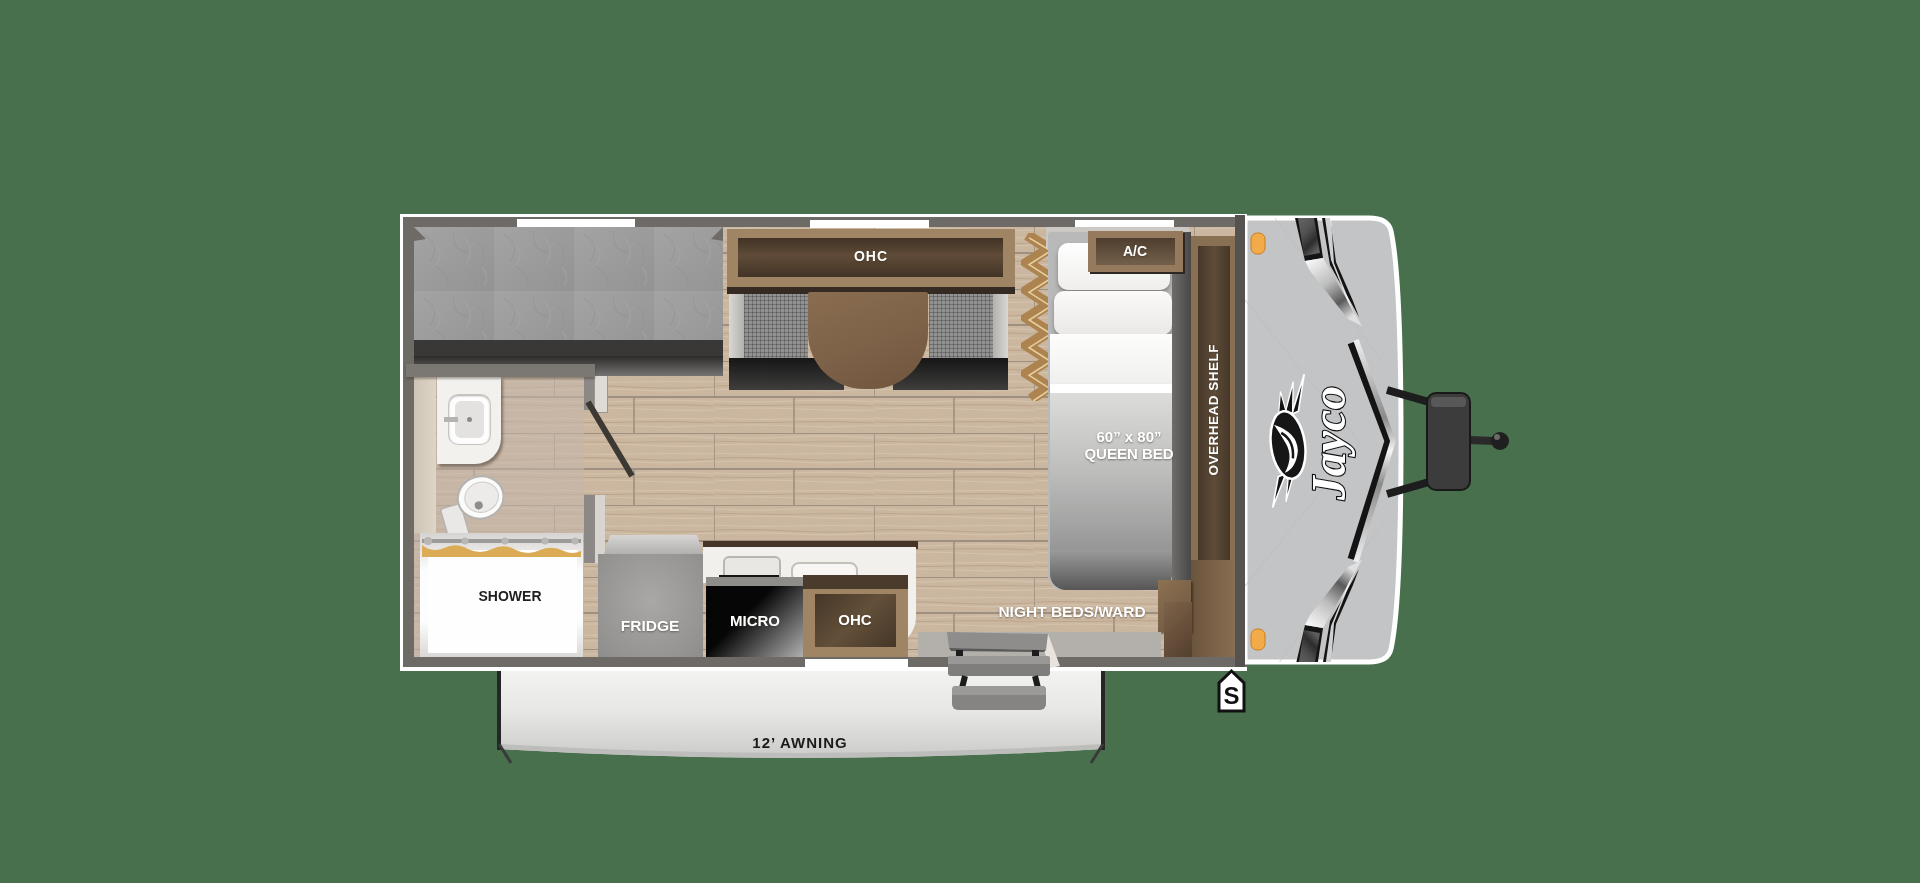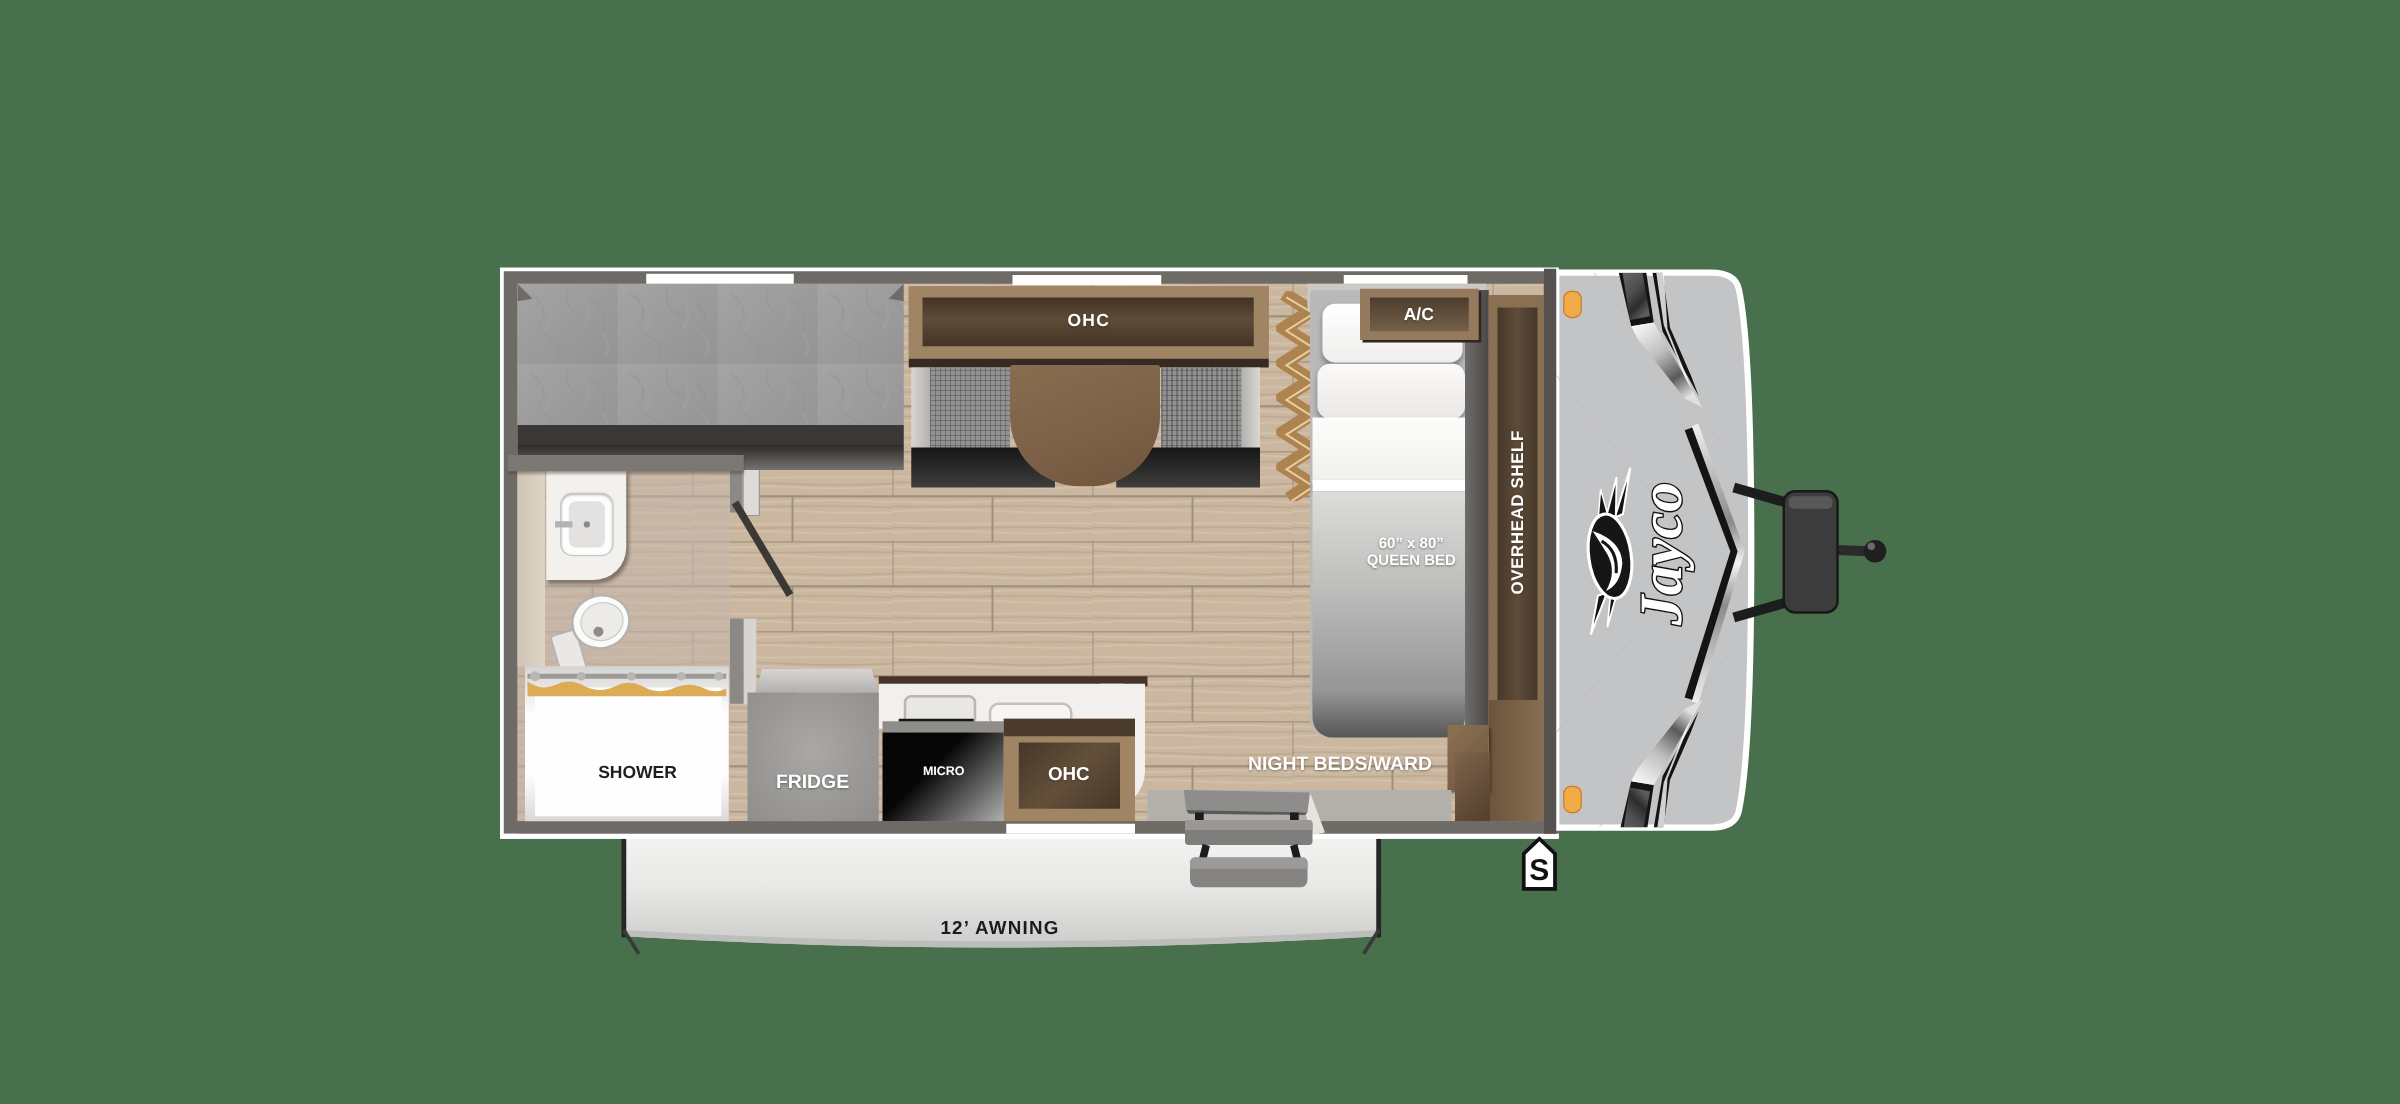--- a/index.html
+++ b/index.html
@@ -83,21 +83,21 @@
 <svg class="abs" style="left:420px;top:533px;" width="163" height="24" viewBox="0 0 163 24">
 <line x1="2" y1="8" x2="161" y2="8" stroke="#9d9b98" stroke-width="4"></line>
 <circle cx="8" cy="8" r="4" fill="#b9b7b4"></circle>
       <circle cx="45" cy="8" r="3.5" fill="#b9b7b4"></circle>
 <circle cx="85" cy="8" r="3.5" fill="#b9b7b4"></circle>
       <circle cx="125" cy="8" r="3.5" fill="#b9b7b4"></circle>
 <circle cx="155" cy="8" r="3.5" fill="#b9b7b4"></circle>
 <path d="M2,12 q10,8 22,3 q12,-6 24,1 q12,6 24,0 q12,-6 24,1 q12,6 24,0 q12,-5 24,1 q8,4 17,0 l0,8 q-80,6 -159,0 Z" fill="#dcab55"></path>
 </svg>
 
-<div class="lbl" style="left:440px;top:588px;width:140px;font-size:14px;color:#1f1f1f;text-shadow:none;margin-top:21px;">SHOWER</div>
+<div class="lbl" style="left:440px;top:588px;width:140px;font-size:14px;color:#1f1f1f;text-shadow:none;">SHOWER</div>
 
 <svg class="abs" style="left:414px;top:227px;" width="309" height="113" viewBox="0 0 309 113">
 <rect width="309" height="113" fill="#9b9a9a"></rect>
 <rect width="309" height="113" fill="url(#bunktx)"></rect>
 <defs>
 <linearGradient id="bunkg" x1="0" y1="0" x2="1" y2="1">
 <stop offset="0" stop-color="#a5a4a4"></stop>
           <stop offset="1" stop-color="#949394"></stop>
 </linearGradient>
 <pattern id="bunktx" width="80" height="64" patternUnits="userSpaceOnUse">
@@ -146,21 +146,21 @@
 <div class="abs" style="left:1058px;top:243px;width:112px;height:47px;background:linear-gradient(180deg,#ffffff,#efeeec);border-radius:10px;box-shadow:0 3px 4px rgba(100,100,100,0.65);"></div>
 <div class="abs" style="left:1054px;top:291px;width:118px;height:44px;background:linear-gradient(180deg,#fbfaf9,#e9e8e6);border-radius:10px;box-shadow:0 3px 4px rgba(100,100,100,0.6);"></div>
 
 <div class="abs" style="left:1050px;top:334px;width:122px;height:52px;background:linear-gradient(180deg,#fdfdfc,#efefed);"></div>
 <div class="abs" style="left:1050px;top:384px;width:122px;height:9px;background:#ffffff;box-shadow:0 2px 3px rgba(110,110,110,0.7);"></div>
 
 <div class="abs" style="left:1050px;top:393px;width:122px;height:169px;background:linear-gradient(180deg,#dcdcdb,#bebebd 45%,#a3a3a3 78%,#909090);"></div>
 
 <div class="abs" style="left:1050px;top:550px;width:122px;height:40px;background:linear-gradient(180deg,#9a9a9a,#565656);border-radius:0 0 16px 16px;"></div>
 
-<div class="lbl" style="left:1029px;top:428px;width:200px;font-size:12px;">60” x 80”<br>QUEEN BED</div>
+<div class="lbl" style="left:1029px;top:428px;width:200px;font-size:15px;">60” x 80”<br>QUEEN BED</div>
 
 <div class="abs" style="left:1088px;top:231px;width:95px;height:41px;background:#967a5d;box-shadow:2px 2px 0 #2e2620;"></div>
 <div class="abs" style="left:1096px;top:238px;width:79px;height:27px;background:linear-gradient(180deg,#4e3d2e,#74604a);"></div>
 
 <div class="lbl" style="left:1035px;top:243px;width:200px;font-size:14px;">A/C</div>
 
 <div class="abs" style="left:1191px;top:236px;width:47px;height:357px;background:#8a7053;"></div>
 <div class="abs" style="left:1198px;top:246px;width:32px;height:337px;background:linear-gradient(90deg,#46372a,#5e4c38 50%,#46372a);"></div>
 
 <div class="lbl" style="left:1114px;top:402px;width:200px;font-size:13.5px;transform:rotate(-90deg);letter-spacing:0.5px;">OVERHEAD SHELF</div>
@@ -185,21 +185,21 @@
 <div class="abs" style="left:719px;top:575px;width:60px;height:8px;background:#141414;"></div>
 
 <div class="abs" style="left:604px;top:535px;width:99px;height:19px;background:linear-gradient(180deg,#d6d5d4,#b2b1b0);clip-path:polygon(6% 0,94% 0,100% 100%,0 100%);"></div>
 <div class="abs" style="left:598px;top:554px;width:105px;height:104px;background:radial-gradient(ellipse at 50% 45%,#a9a8a7,#8e8d8c);"></div>
 
 <div class="lbl" style="left:550px;top:617px;width:200px;font-size:15.5px;text-align:center;">FRIDGE</div>
 
 <div class="abs" style="left:706px;top:577px;width:97px;height:9px;background:#8f8d8a;"></div>
 <div class="abs" style="left:706px;top:586px;width:97px;height:71px;background:linear-gradient(135deg,#060606 40%,#e8e8e8 120%);"></div>
 
-<div class="lbl" style="left:655px;top:612px;width:200px;font-size:10px;">MICRO</div>
+<div class="lbl" style="left:655px;top:612px;width:200px;font-size:15px;">MICRO</div>
 
 <div class="abs" style="left:803px;top:575px;width:105px;height:82px;background:#a08565;"></div>
 <div class="abs" style="left:803px;top:575px;width:105px;height:14px;background:#4a3b2d;"></div>
 <div class="abs" style="left:815px;top:594px;width:81px;height:53px;background:linear-gradient(135deg,#453627,#63503a 50%,#453627);"></div>
 
 <div class="lbl" style="left:755px;top:611px;width:200px;font-size:15px;">OHC</div>
 
 <div class="abs" style="left:414px;top:657px;width:833px;height:10px;background:#6e6b67;"></div>
 <div class="abs" style="left:400px;top:667px;width:847px;height:4px;background:#fff;"></div>
 

